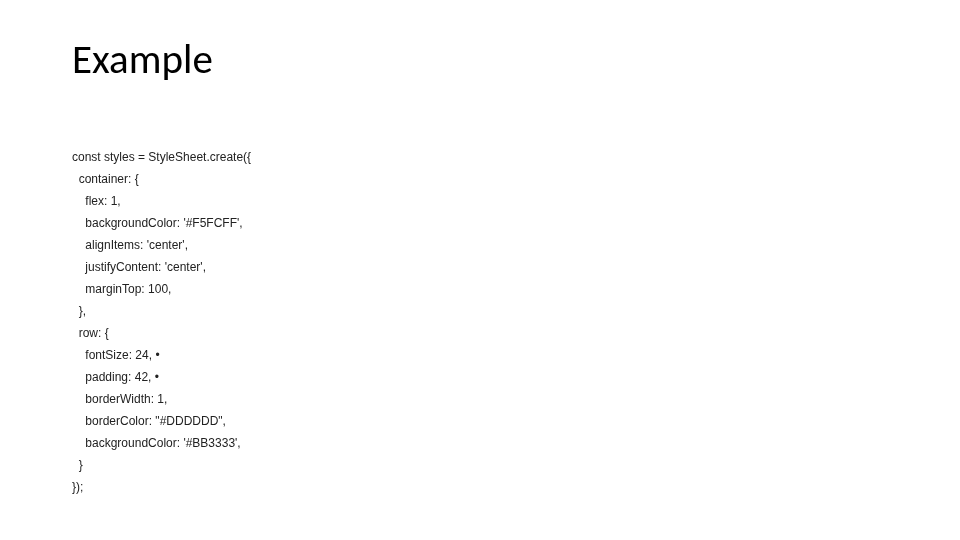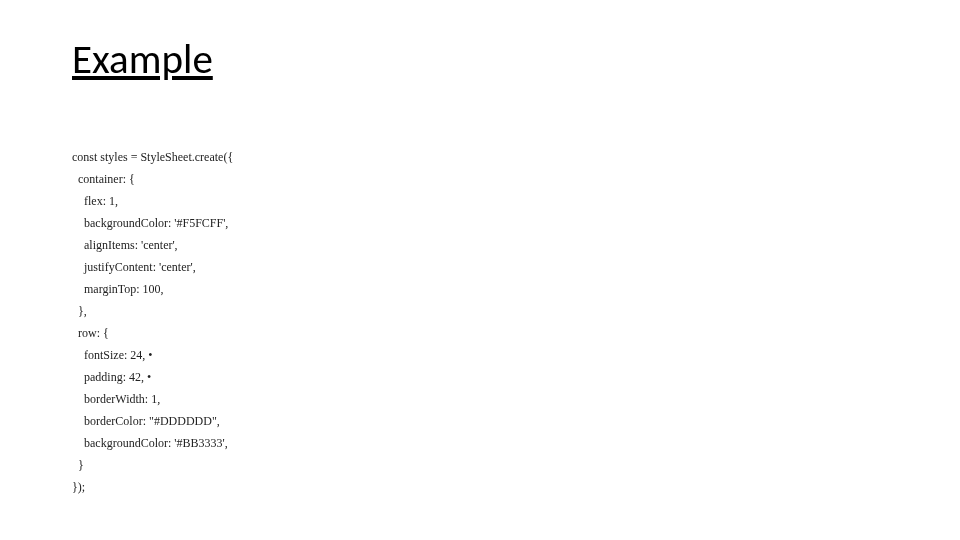--- a/index.html
+++ b/index.html
@@ -19,29 +19,28 @@
     box-sizing: border-box;
   }
   .title {
     position: absolute;
     left: 72px;
     top: 34px;
     font-size: 41px;
     font-weight: 400;
     font-family: "Calibri Light", Calibri, "Segoe UI", Arial, sans-serif;
     color: #000000;
-    text-decoration: underline;
   }
   .code-block {
     position: absolute;
     left: 72px;
     top: 124px;
     font-size: 12px;
     line-height: 22px;
-    font-family: Liberation Serif, serif;
+    font-family: Liberation Sans, sans-serif;
     color: #222222;
     white-space: pre;
   }
 </style>
 </head>
 <body>
 
 <div class="slide">
   <div class="title">Example</div>
   <div class="code-block">

